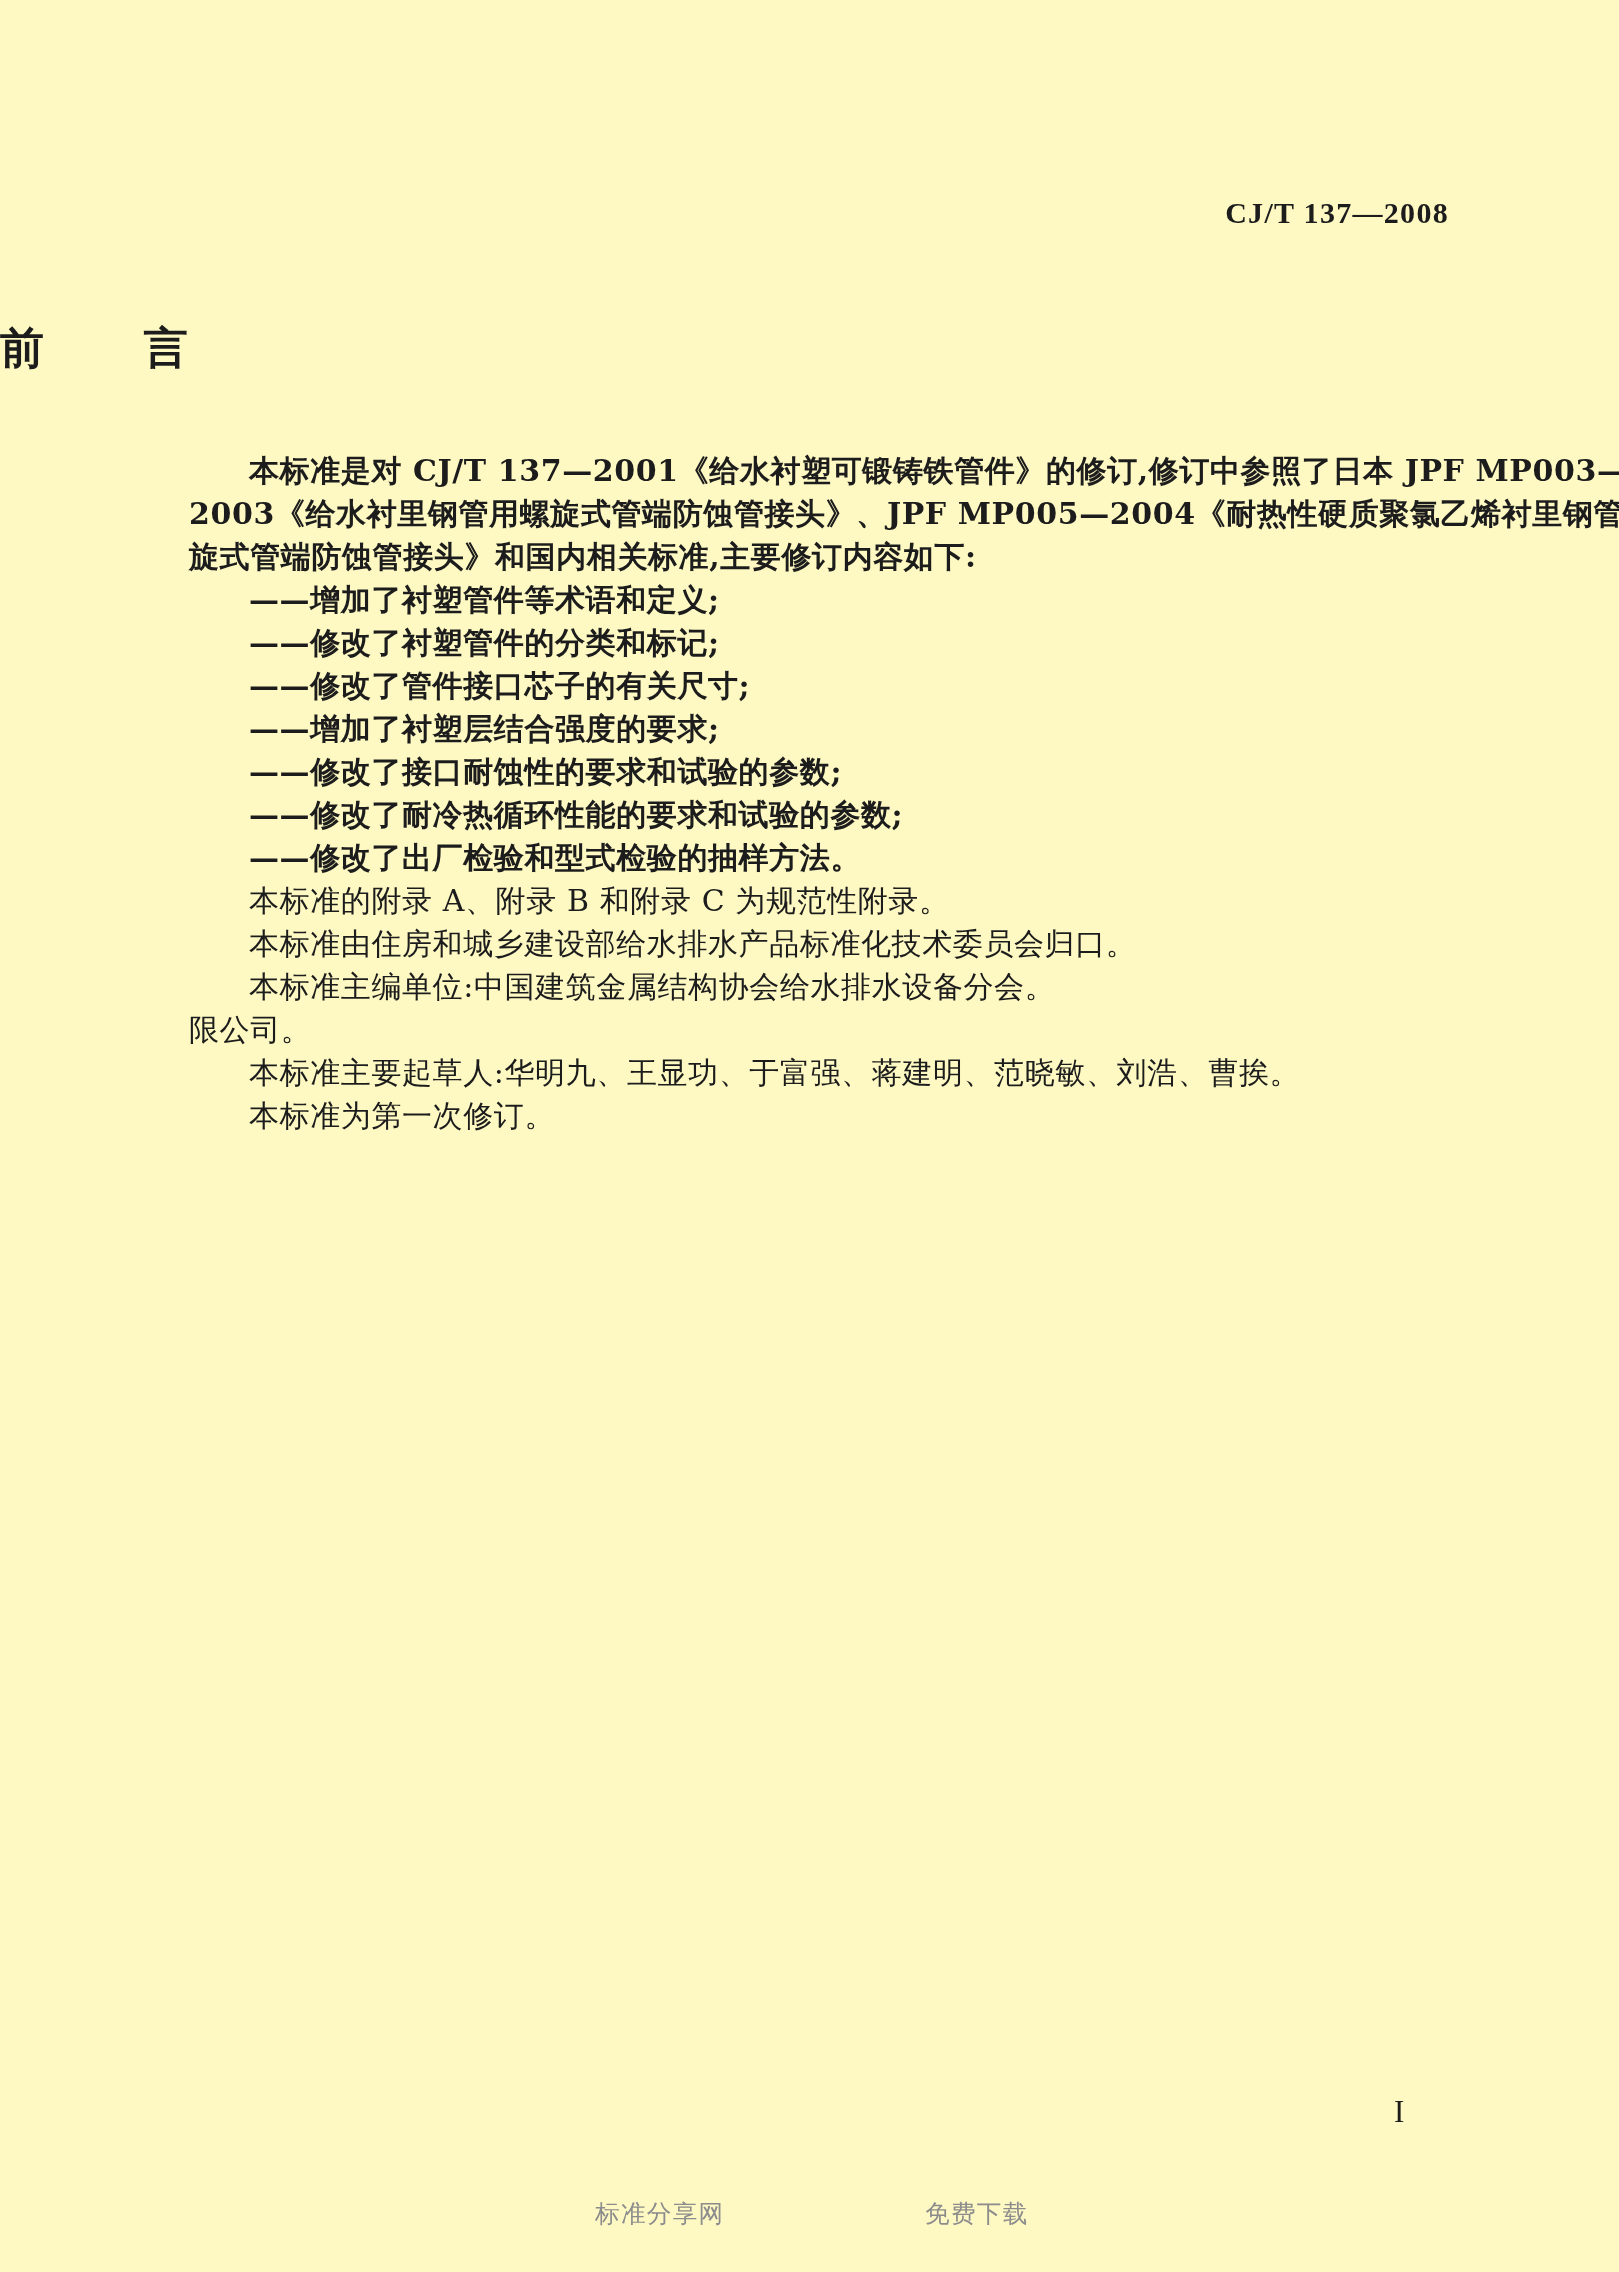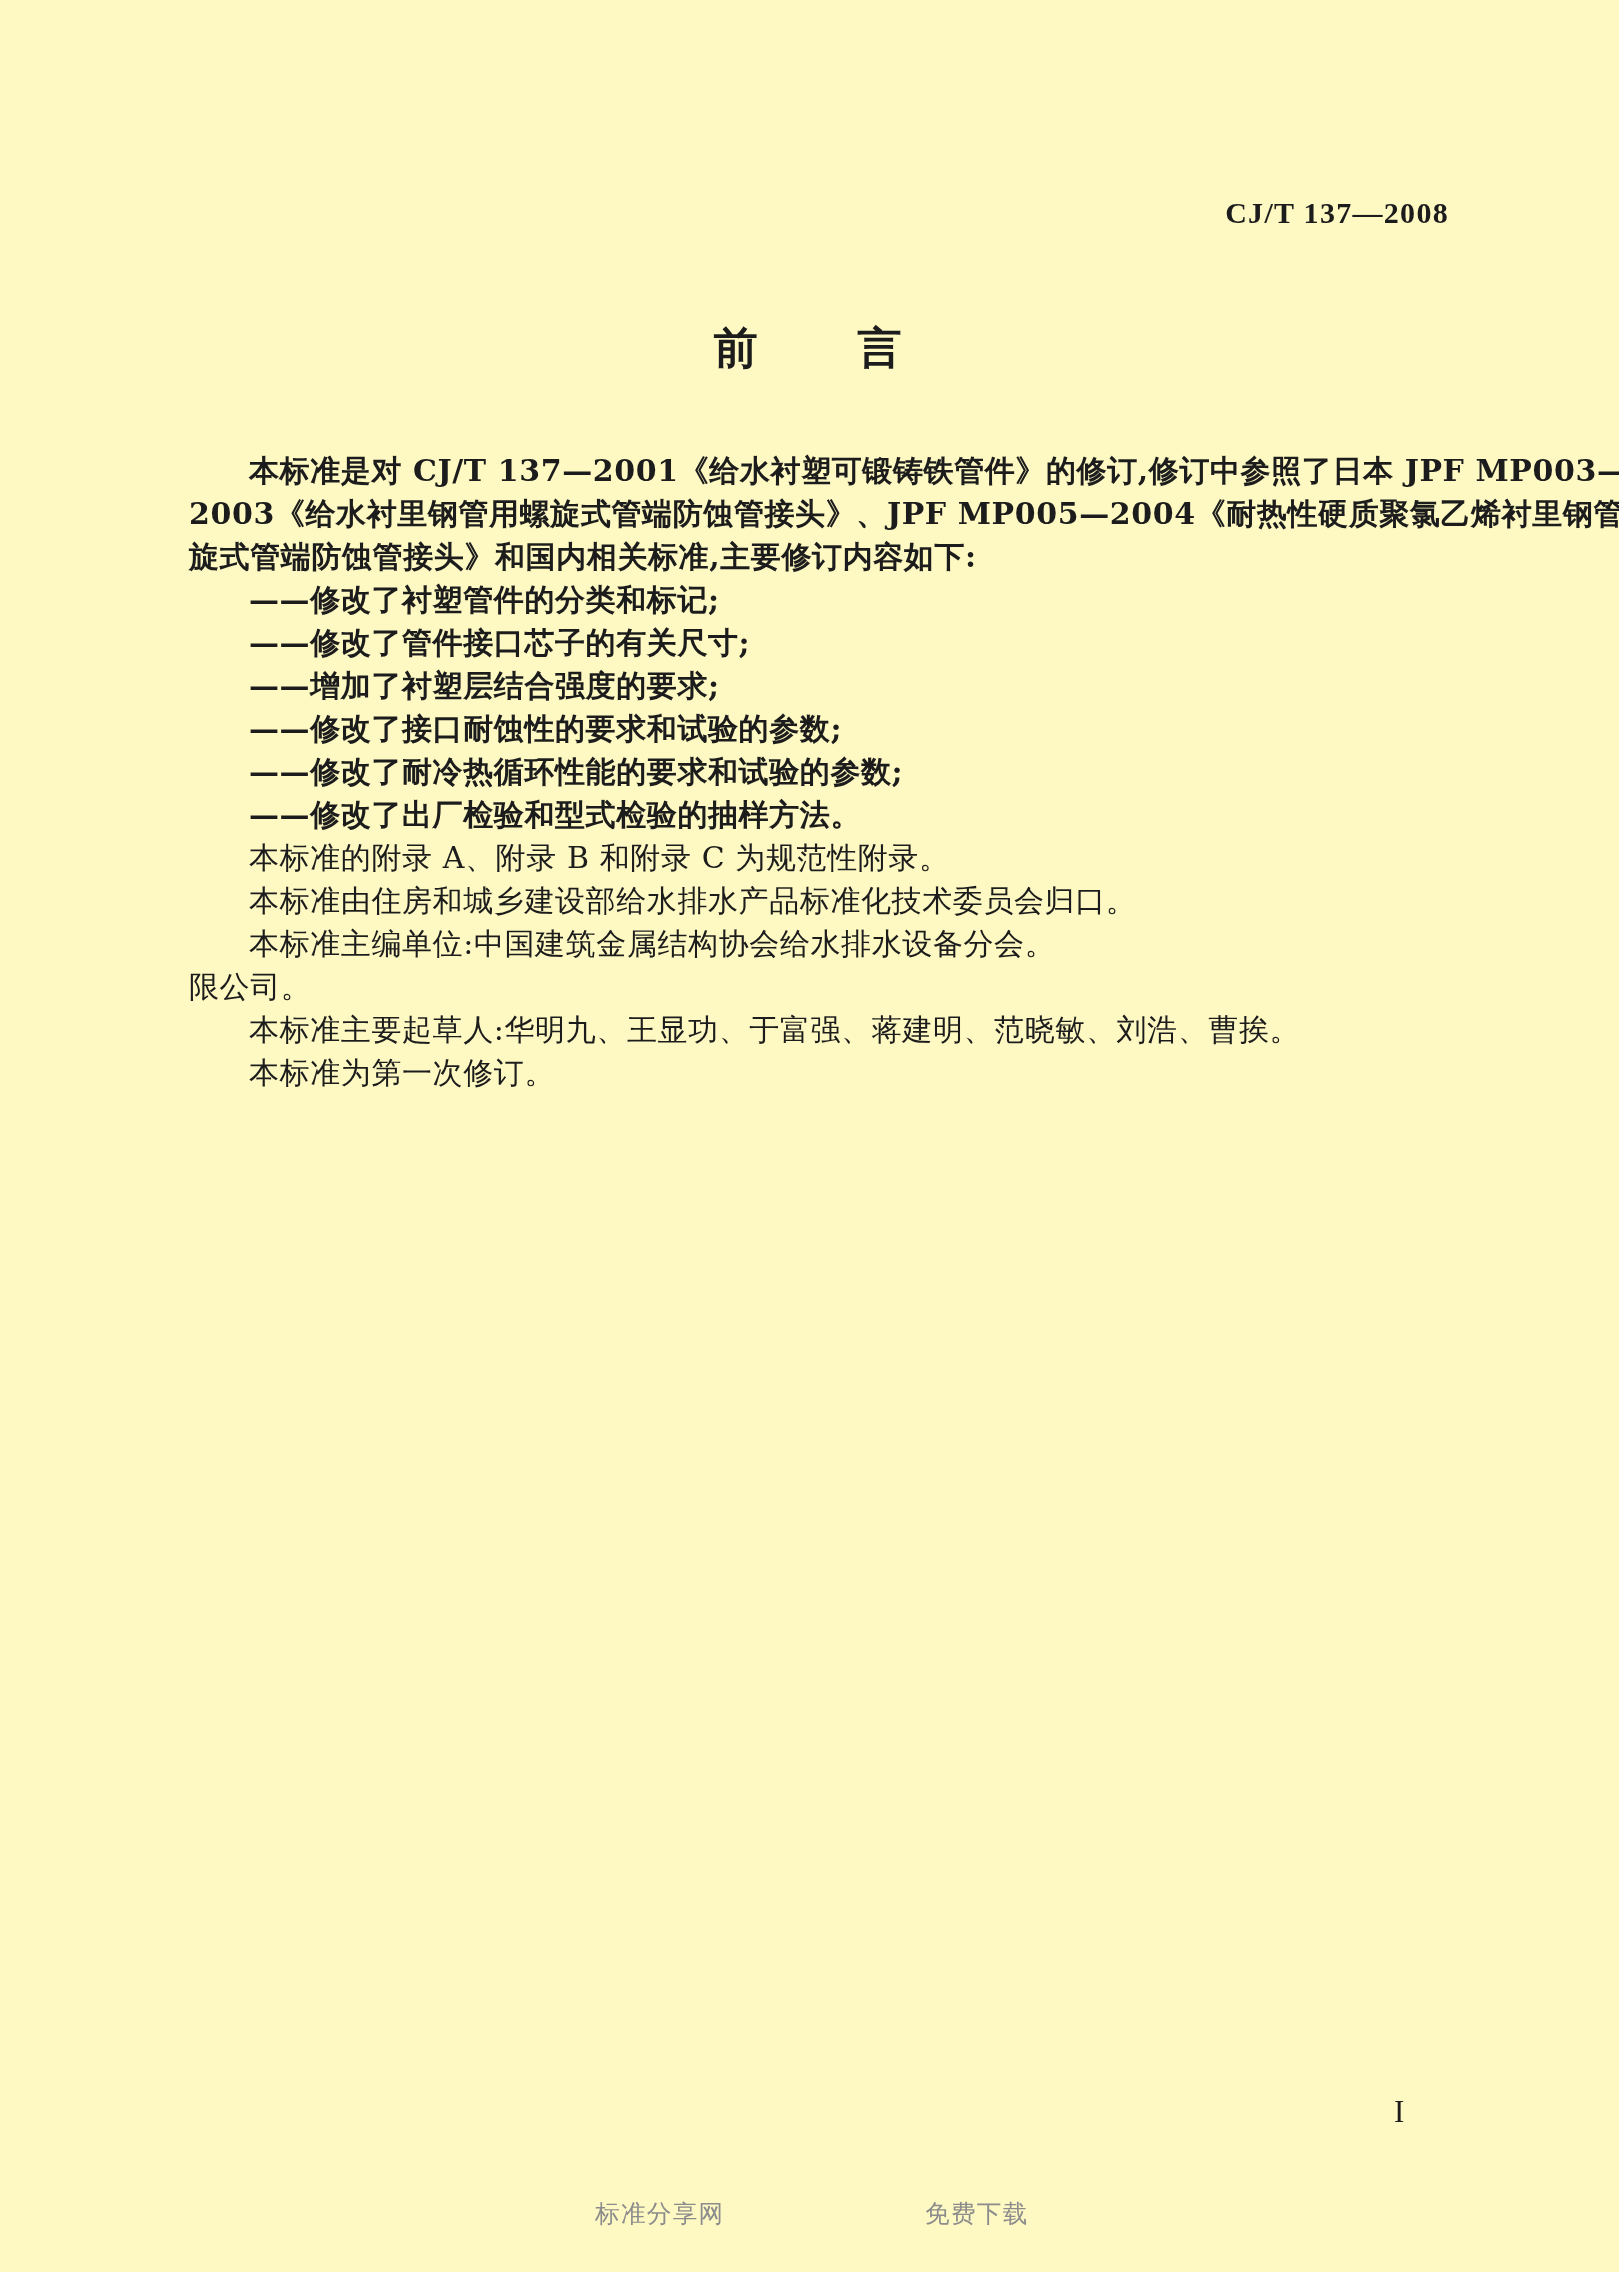--- a/index.html
+++ b/index.html
@@ -25,21 +25,20 @@
     font-weight: 700;
     letter-spacing: 1.3px;
     font-family: "Liberation Serif", "DejaVu Serif", serif;
     white-space: nowrap;
   }
   .doc-title {
     position: absolute;
     top: 319px;
     left: 0;
     width: 100%;
-    text-align: center;
     font-size: 44px;
     font-weight: 700;
     font-family: Liberation Serif, serif;
     letter-spacing: 3.9px;
     white-space: pre;
   }
   .body-block {
     position: absolute;
     left: 189px;
     top: 449px;
@@ -86,20 +85,21 @@
 <div class="page">
 
   <div class="std-code">CJ/T 137—2008</div>
 
   <div class="doc-title">前　　言</div>
 
   <div class="body-block">
     <p class="indent bold">本标准是对 CJ/T 137—2001《给水衬塑可锻铸铁管件》的修订,修订中参照了日本 JPF MP003—</p>
     <p class="bold">2003《给水衬里钢管用螺旋式管端防蚀管接头》、JPF MP005—2004《耐热性硬质聚氯乙烯衬里钢管用螺</p>
     <p class="bold">旋式管端防蚀管接头》和国内相关标准,主要修订内容如下:</p>
+    <p class="indent bold">——增加了衬塑管件等术语和定义;</p>
     <p class="indent bold">——修改了衬塑管件的分类和标记;</p>
     <p class="indent bold">——修改了管件接口芯子的有关尺寸;</p>
     <p class="indent bold">——增加了衬塑层结合强度的要求;</p>
     <p class="indent bold">——修改了接口耐蚀性的要求和试验的参数;</p>
     <p class="indent bold">——修改了耐冷热循环性能的要求和试验的参数;</p>
     <p class="indent bold">——修改了出厂检验和型式检验的抽样方法。</p>
     <p class="indent">本标准的附录 A、附录 B 和附录 C 为规范性附录。</p>
     <p class="indent">本标准由住房和城乡建设部给水排水产品标准化技术委员会归口。</p>
     <p class="indent">本标准主编单位:中国建筑金属结构协会给水排水设备分会。</p>
     <p>限公司。</p>

